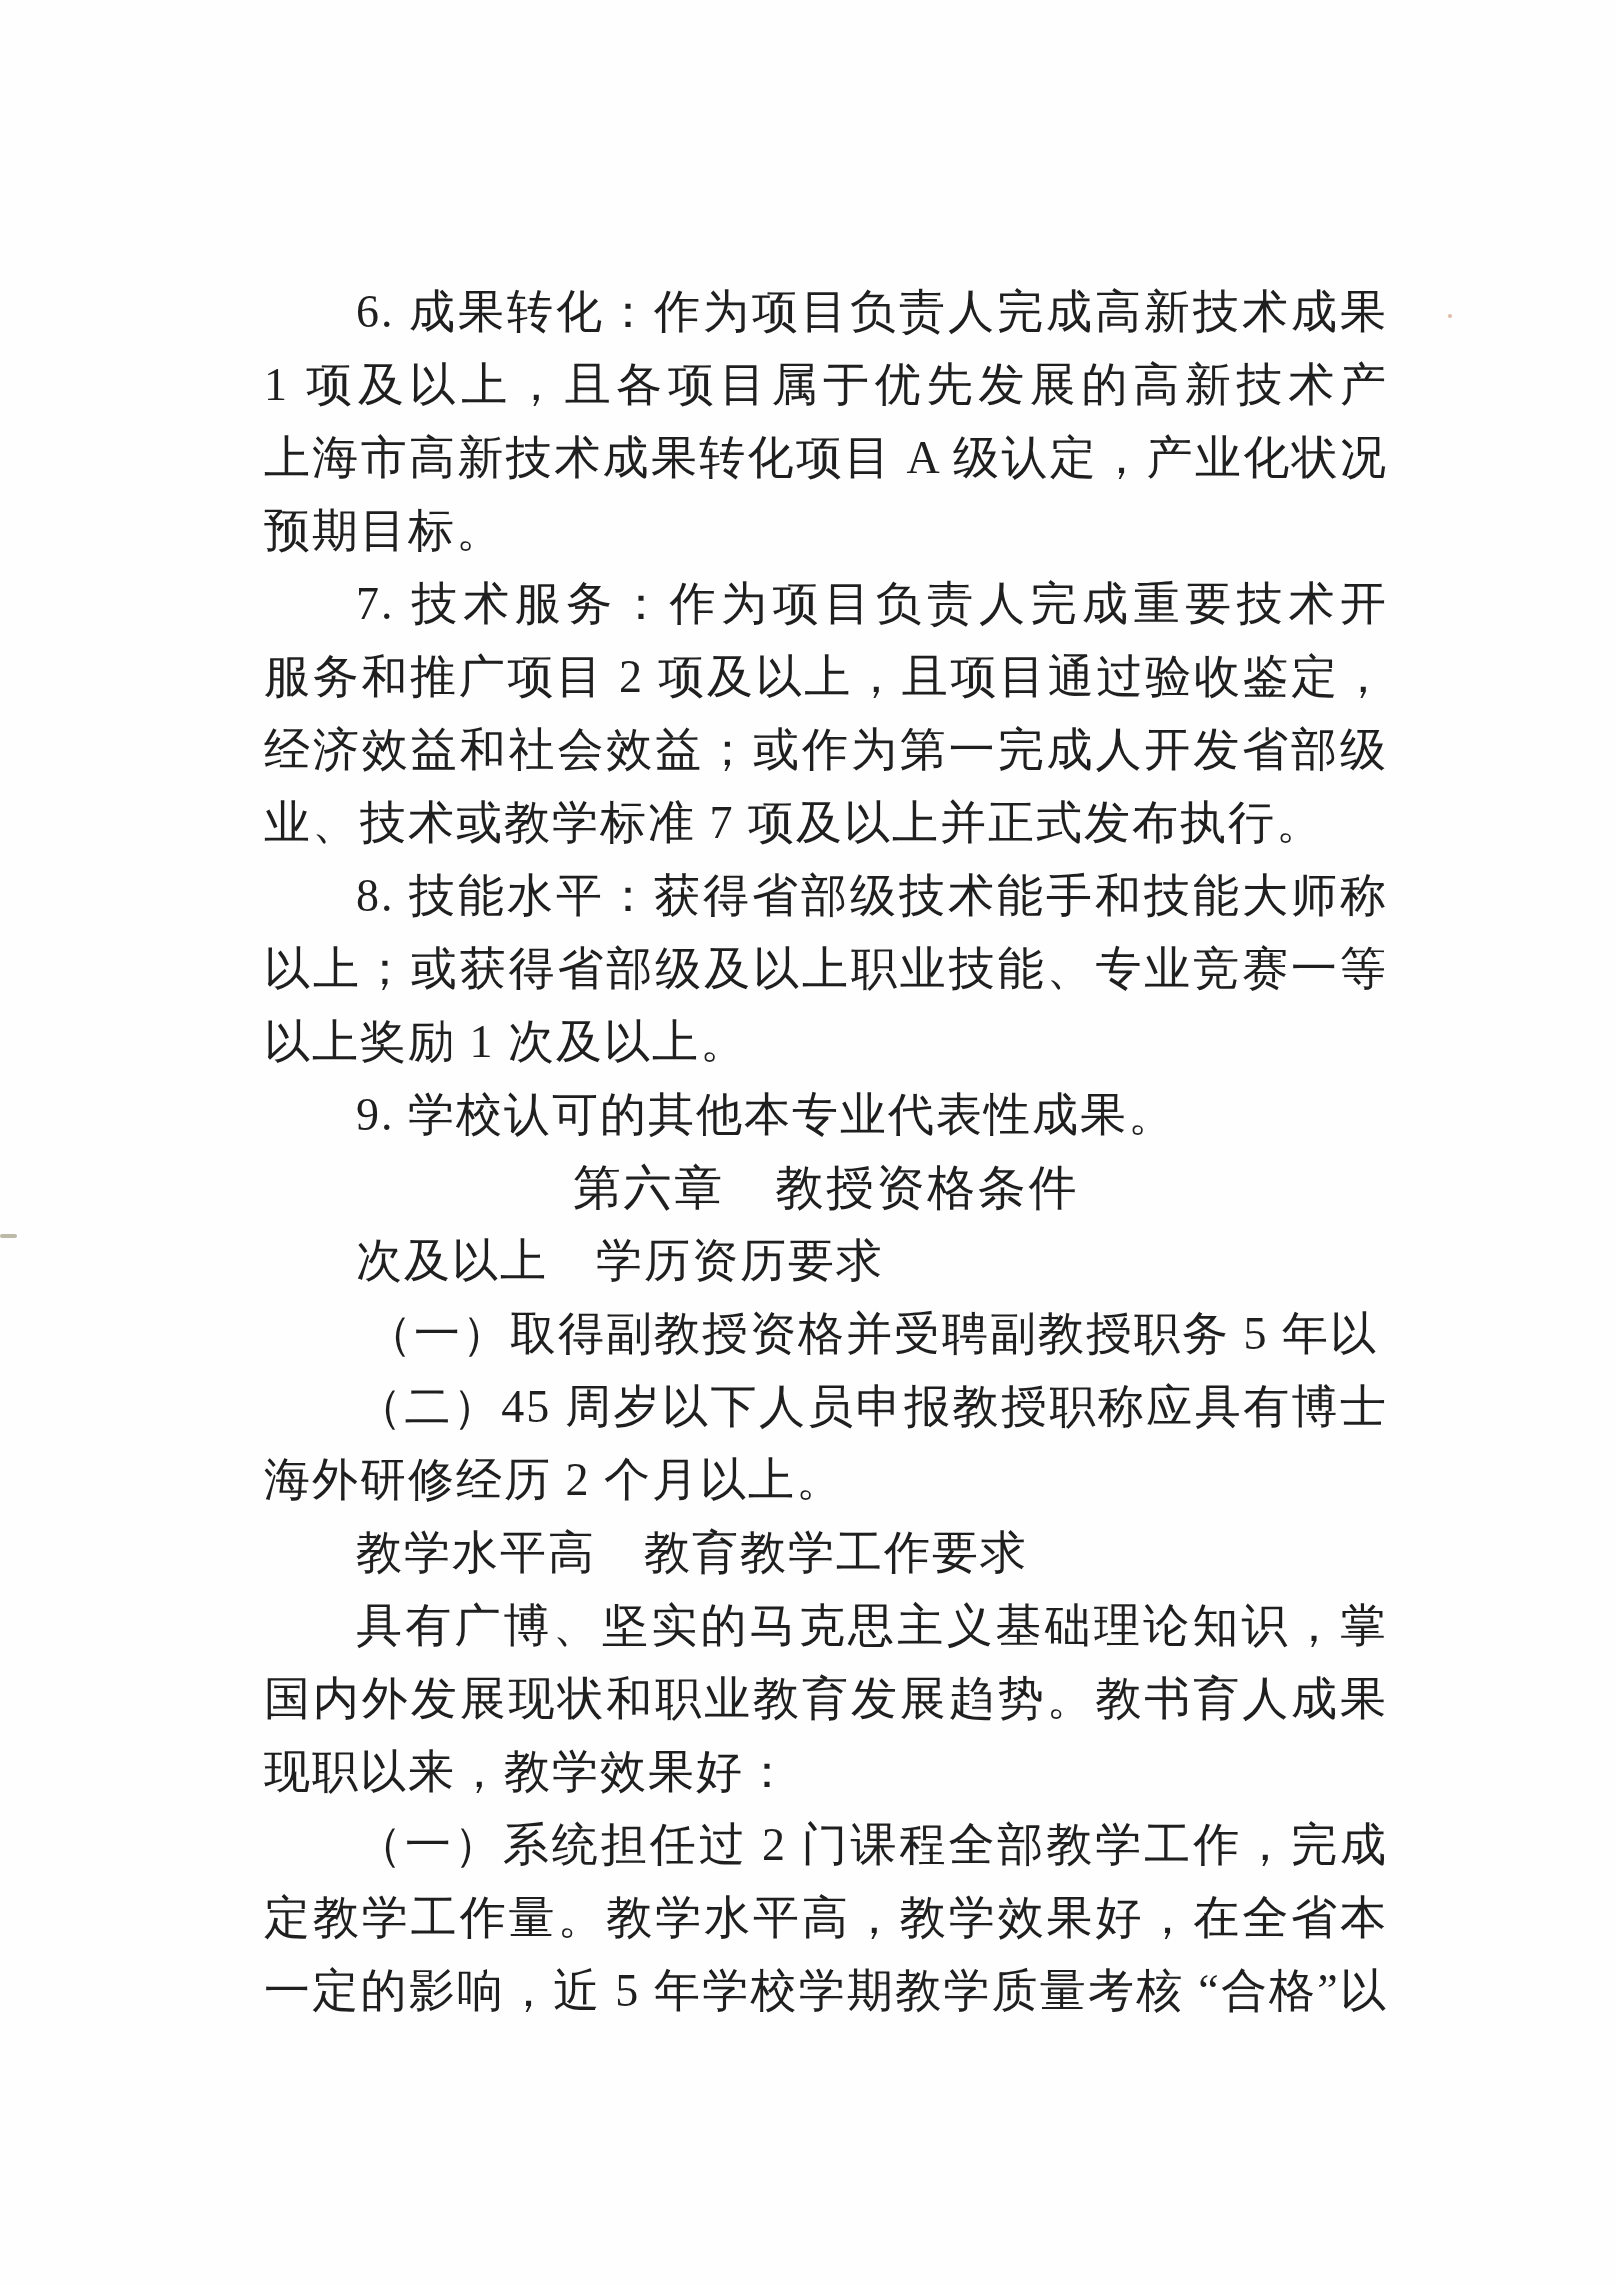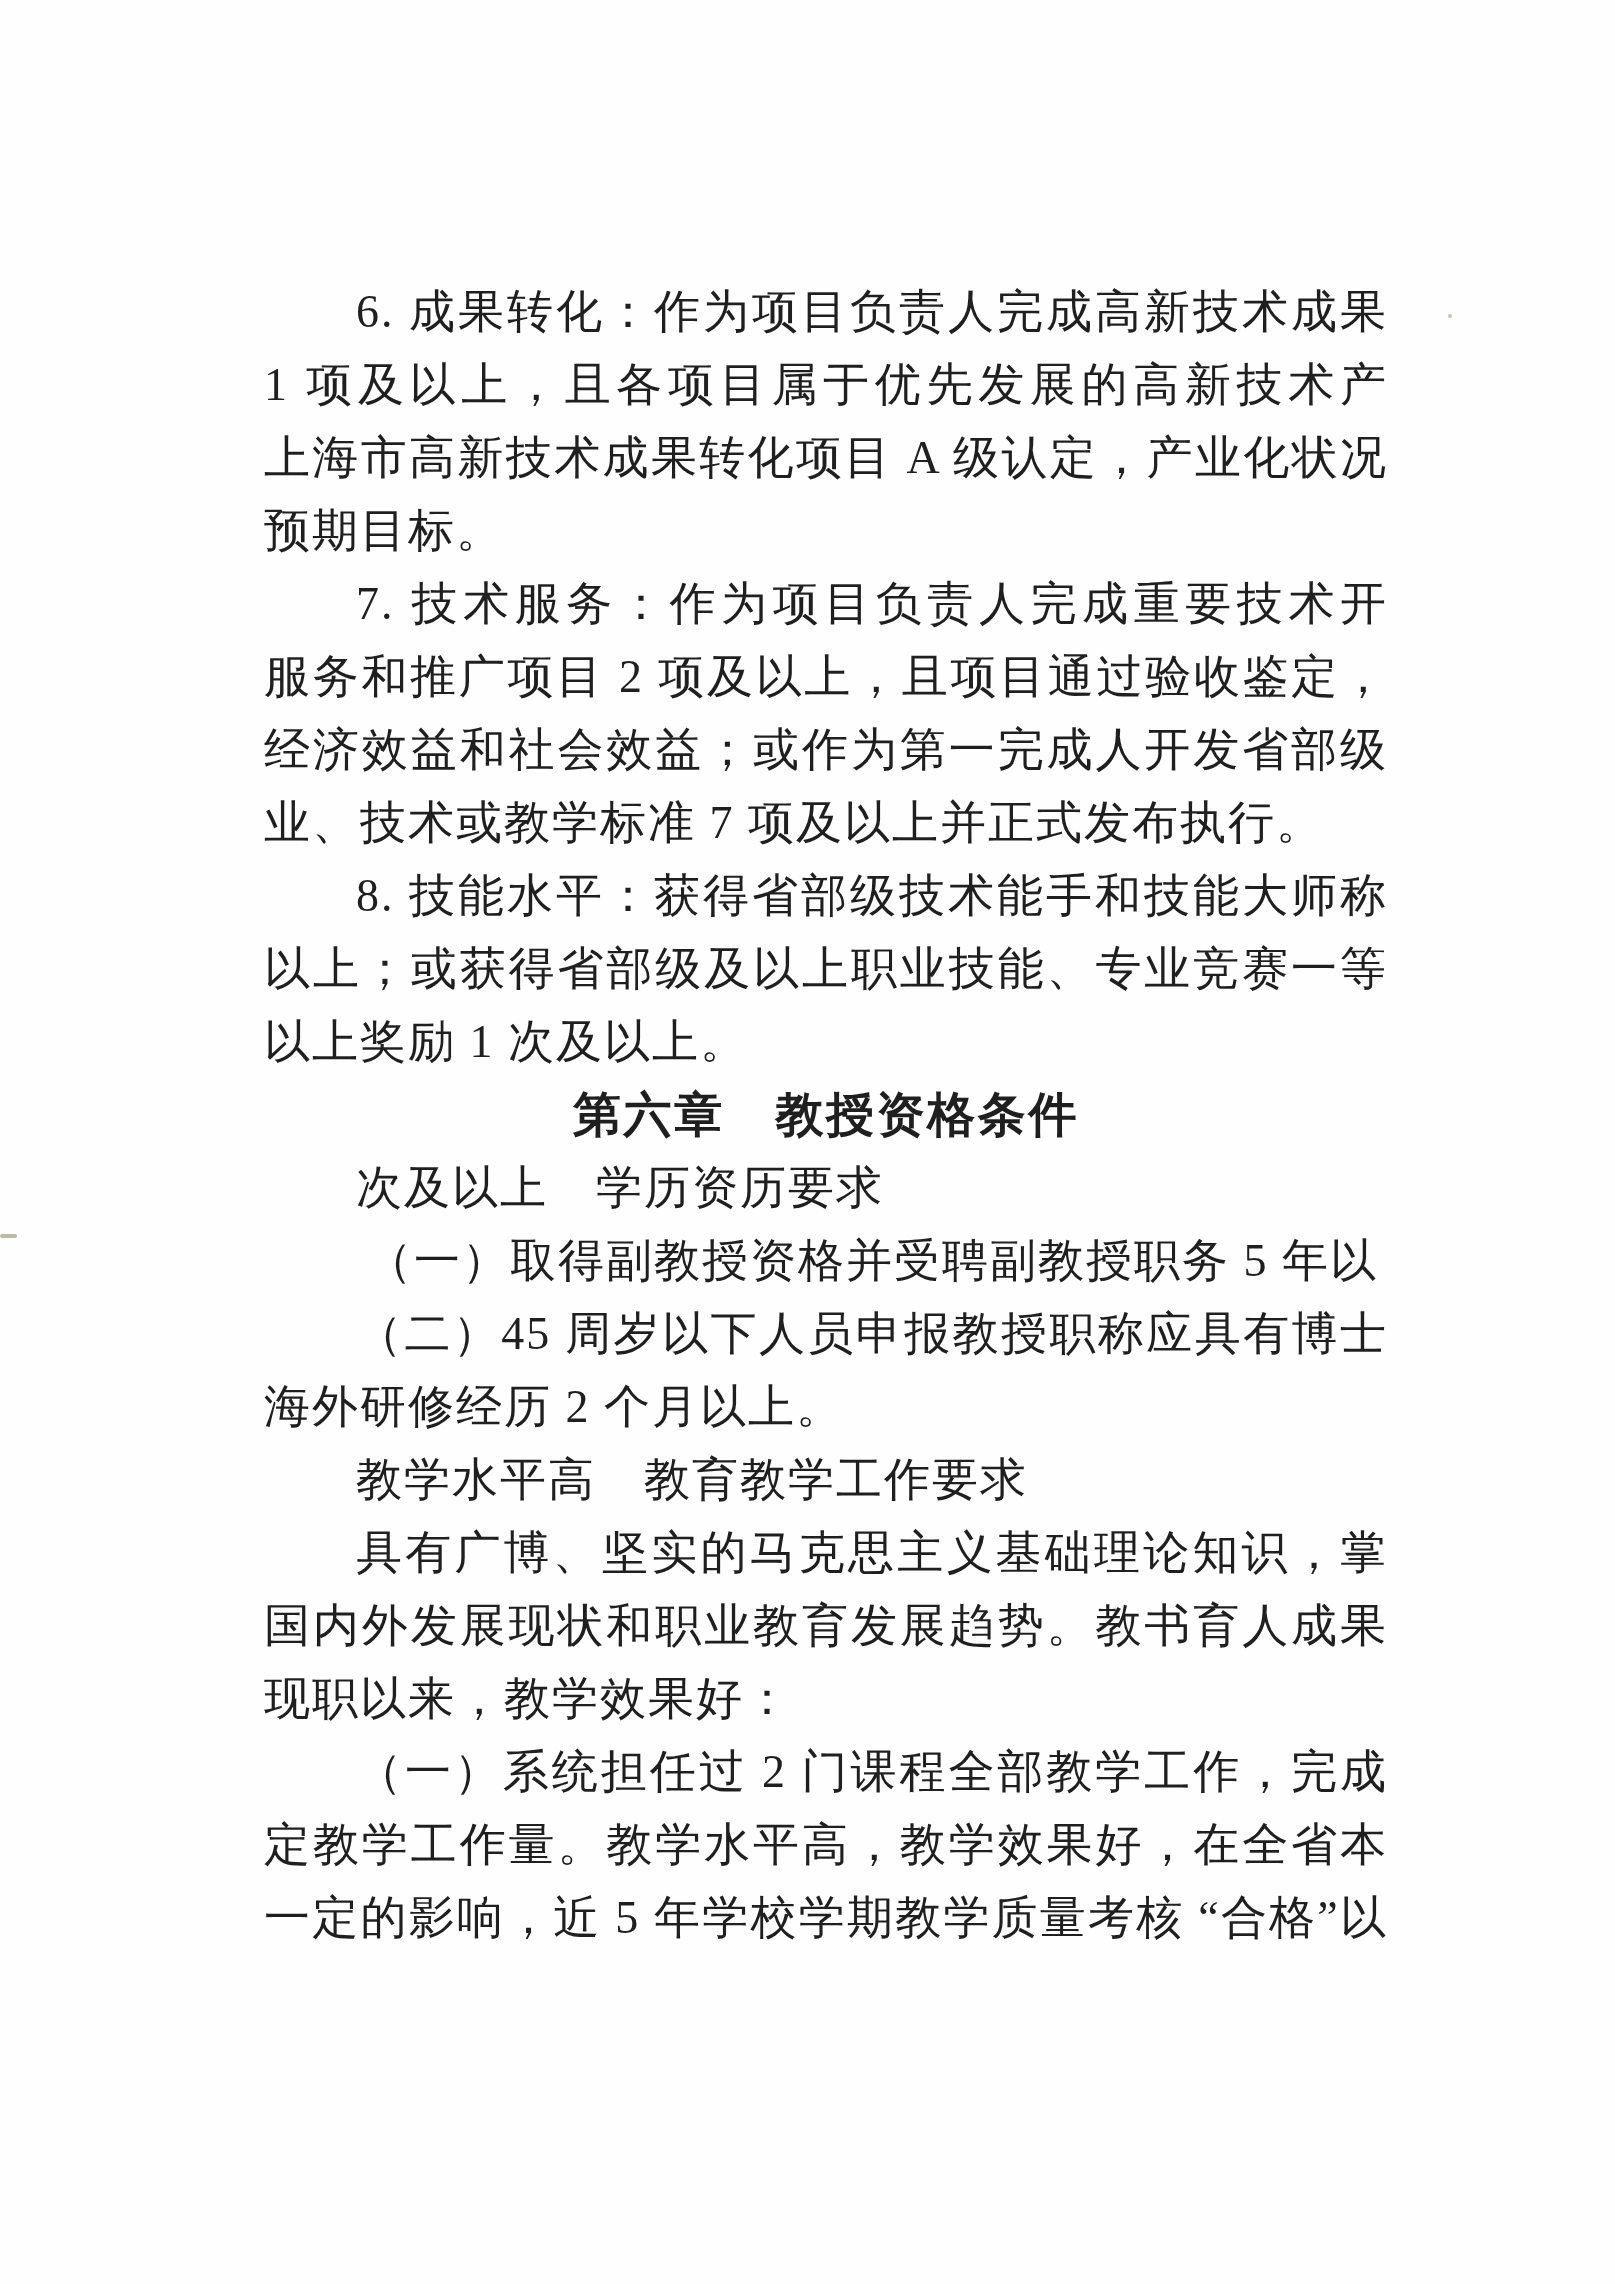--- a/index.html
+++ b/index.html
@@ -42,21 +42,21 @@
     text-align-last: left;
   }
   .line.align-center {
     text-align: center;
     text-align-last: center;
   }
   .line.indent {
     text-indent: 2em;
   }
   .line.heading {
-    font-weight: 700;
+    font-weight: 400;
     font-size: 48px;
     letter-spacing: 2.6px;
     font-family: "Liberation Sans", "DejaVu Sans", sans-serif;
   }
   .smudge-left {
     position: absolute;
     left: 0;
     top: 1234px;
     width: 17px;
     height: 3.9px;
@@ -82,20 +82,21 @@
       <div class="line align-justify">1 项及以上，且各项目属于优先发展的高新技术产业，并通过</div>
       <div class="line align-justify">上海市高新技术成果转化项目 A 级认定，产业化状况完全符合</div>
       <div class="line align-left">预期目标。</div>
       <div class="line align-justify indent">7. 技术服务：作为项目负责人完成重要技术开发、咨询、</div>
       <div class="line align-justify">服务和推广项目 2 项及以上，且项目通过验收鉴定，取得重大</div>
       <div class="line align-justify">经济效益和社会效益；或作为第一完成人开发省部级及以上行</div>
       <div class="line align-left">业、技术或教学标准 7 项及以上并正式发布执行。</div>
       <div class="line align-justify indent">8. 技能水平：获得省部级技术能手和技能大师称号 1 次及</div>
       <div class="line align-justify">以上；或获得省部级及以上职业技能、专业竞赛一等奖（含）</div>
       <div class="line align-left">以上奖励 1 次及以上。</div>
+      <div class="line align-left indent">9. 学校认可的其他本专业代表性成果。</div>
       <div class="line align-center heading">第六章　教授资格条件</div>
       <div class="line align-left indent">次及以上　学历资历要求</div>
       <div class="line align-left indent">（一）取得副教授资格并受聘副教授职务 5 年以上。</div>
       <div class="line align-justify indent">（二）45 周岁以下人员申报教授职称应具有博士学位或</div>
       <div class="line align-left">海外研修经历 2 个月以上。</div>
       <div class="line align-left indent">教学水平高　教育教学工作要求</div>
       <div class="line align-justify indent">具有广博、坚实的马克思主义基础理论知识，掌握本领域</div>
       <div class="line align-justify">国内外发展现状和职业教育发展趋势。教书育人成果卓著，任</div>
       <div class="line align-left">现职以来，教学效果好：</div>
       <div class="line align-justify indent">（一）系统担任过 2 门课程全部教学工作，完成学校规</div>

